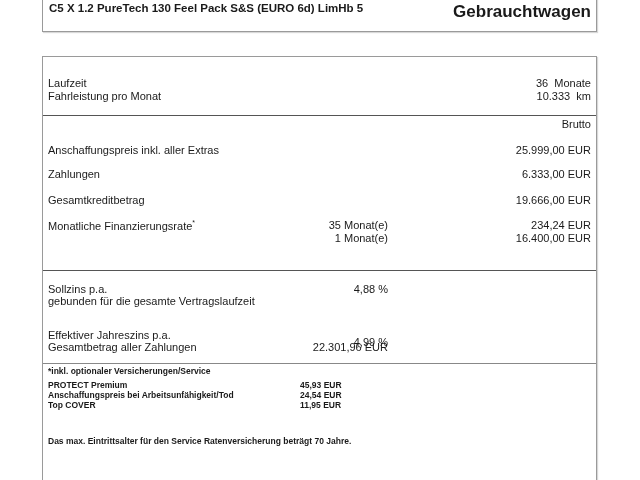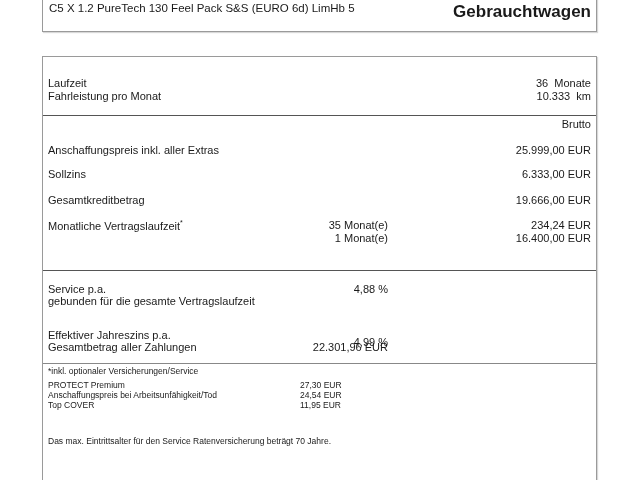--- a/index.html
+++ b/index.html
@@ -1,31 +1,31 @@
 <!DOCTYPE html>
 <html><head>
 <meta charset="utf-8">
 <style>
   html, body { margin: 0; padding: 0; background: #ffffff; }
   body { width: 640px; height: 480px; position: relative; overflow: hidden;
          font-family: "Liberation Sans", sans-serif; color: #1a1a1a; font-size: 11px; }
   .box { position: absolute; left: 42px; width: 553px; border: 1px solid #9a9a9a;
          box-shadow: 1px 1px 1px #d8d8d8; background: #fff; }
   .header-box { top: -2px; height: 32px; }
-  .header-title { position: absolute; left: 6px; top: 3px; font-weight: normal; font-size: 11.5px; }
+  .header-title { position: absolute; left: 6px; top: 3px; font-weight: bold; font-size: 11.5px; }
   .header-type { position: absolute; right: 5px; top: 3px; font-weight: bold; font-size: 17px; }
   .main-box { top: 56px; height: 430px; border-bottom: none; }
   .abs { position: absolute; white-space: nowrap; }
   .l { left: 5px; }
   .r { right: 5px; text-align: right; }
   .mid { right: 208px; text-align: left; }
   .bold { font-weight: normal; }
   .divider { position: absolute; left: 0; right: 0; height: 0; border-top: 1px solid #555; }
   .divider.light { border-top: 1px solid #888; }
-  .small { font-size: 8.5px; }
+  .small { font-size: 8.5px; font-weight: bold; }
   .svc-val { left: 257px; }
   sup { font-size: 7px; }
 </style>
 </head>
 <body>
 
 <div class="box header-box">
   <span class="header-title">C5 X 1.2 PureTech 130 Feel Pack S&amp;S (EURO 6d) LimHb 5</span>
   <span class="header-type">Gebrauchtwagen</span>
 </div>
@@ -37,49 +37,49 @@
   <span class="abs l" style="top:33px">Fahrleistung pro Monat</span>
   <span class="abs r" style="top:33px; white-space:pre">10.333  km</span>
 
   <div class="divider" style="top:58px"></div>
 
   <span class="abs r" style="top:61px">Brutto</span>
 
   <span class="abs l" style="top:87px">Anschaffungspreis inkl. aller Extras</span>
   <span class="abs r" style="top:87px">25.999,00 EUR</span>
 
-  <span class="abs l" style="top:111px">Sollzins</span>
+  <span class="abs l" style="top:111px">Zahlungen</span>
   <span class="abs r" style="top:111px">6.333,00 EUR</span>
 
   <span class="abs l" style="top:137px">Gesamtkreditbetrag</span>
   <span class="abs r bold" style="top:137px">19.666,00 EUR</span>
 
-  <span class="abs l bold" style="top:162px"><span>Monatliche Vertragslaufzeit</span><sup>*</sup></span>
+  <span class="abs l bold" style="top:162px"><span>Monatliche Finanzierungsrate</span><sup>*</sup></span>
 
   <span class="abs mid bold" style="top:162px">35 Monat(e)</span>
   <span class="abs r bold" style="top:162px">234,24 EUR</span>
   <span class="abs mid bold" style="top:175px">1 Monat(e)</span>
   <span class="abs r bold" style="top:175px">16.400,00 EUR</span>
 
   <div class="divider" style="top:213px"></div>
 
-  <span class="abs l" style="top:226px">Service p.a.</span>
+  <span class="abs l" style="top:226px">Sollzins p.a.</span>
   <span class="abs mid bold" style="top:226px">4,88 %</span>
   <span class="abs l" style="top:272px">Effektiver Jahreszins p.a.</span>
 
   <span class="abs l" style="top:238px">gebunden für die gesamte Vertragslaufzeit</span>
   <span class="abs mid" style="top:279px">4,99 %</span>
   <span class="abs l" style="top:284px">Gesamtbetrag aller Zahlungen</span>
   <span class="abs mid" style="top:284px">22.301,96 EUR</span>
 
   <div class="divider light" style="top:306px"></div>
 
   <span class="abs l small" style="top:309px">*inkl. optionaler Versicherungen/Service</span>
 
   <span class="abs l small" style="top:323px">PROTECT Premium</span>
-  <span class="abs svc-val small" style="top:323px">27,30 EUR</span>
+  <span class="abs svc-val small" style="top:323px">45,93 EUR</span>
   <span class="abs l small" style="top:333px">Anschaffungspreis bei Arbeitsunfähigkeit/Tod</span>
   <span class="abs svc-val small" style="top:333px">24,54 EUR</span>
   <span class="abs l small" style="top:343px">Top COVER</span>
   <span class="abs svc-val small" style="top:343px">11,95 EUR</span>
 
   <span class="abs l small" style="top:379px">Das max. Eintrittsalter für den Service Ratenversicherung beträgt 70 Jahre.</span>
 </div>
 
 </body></html>

